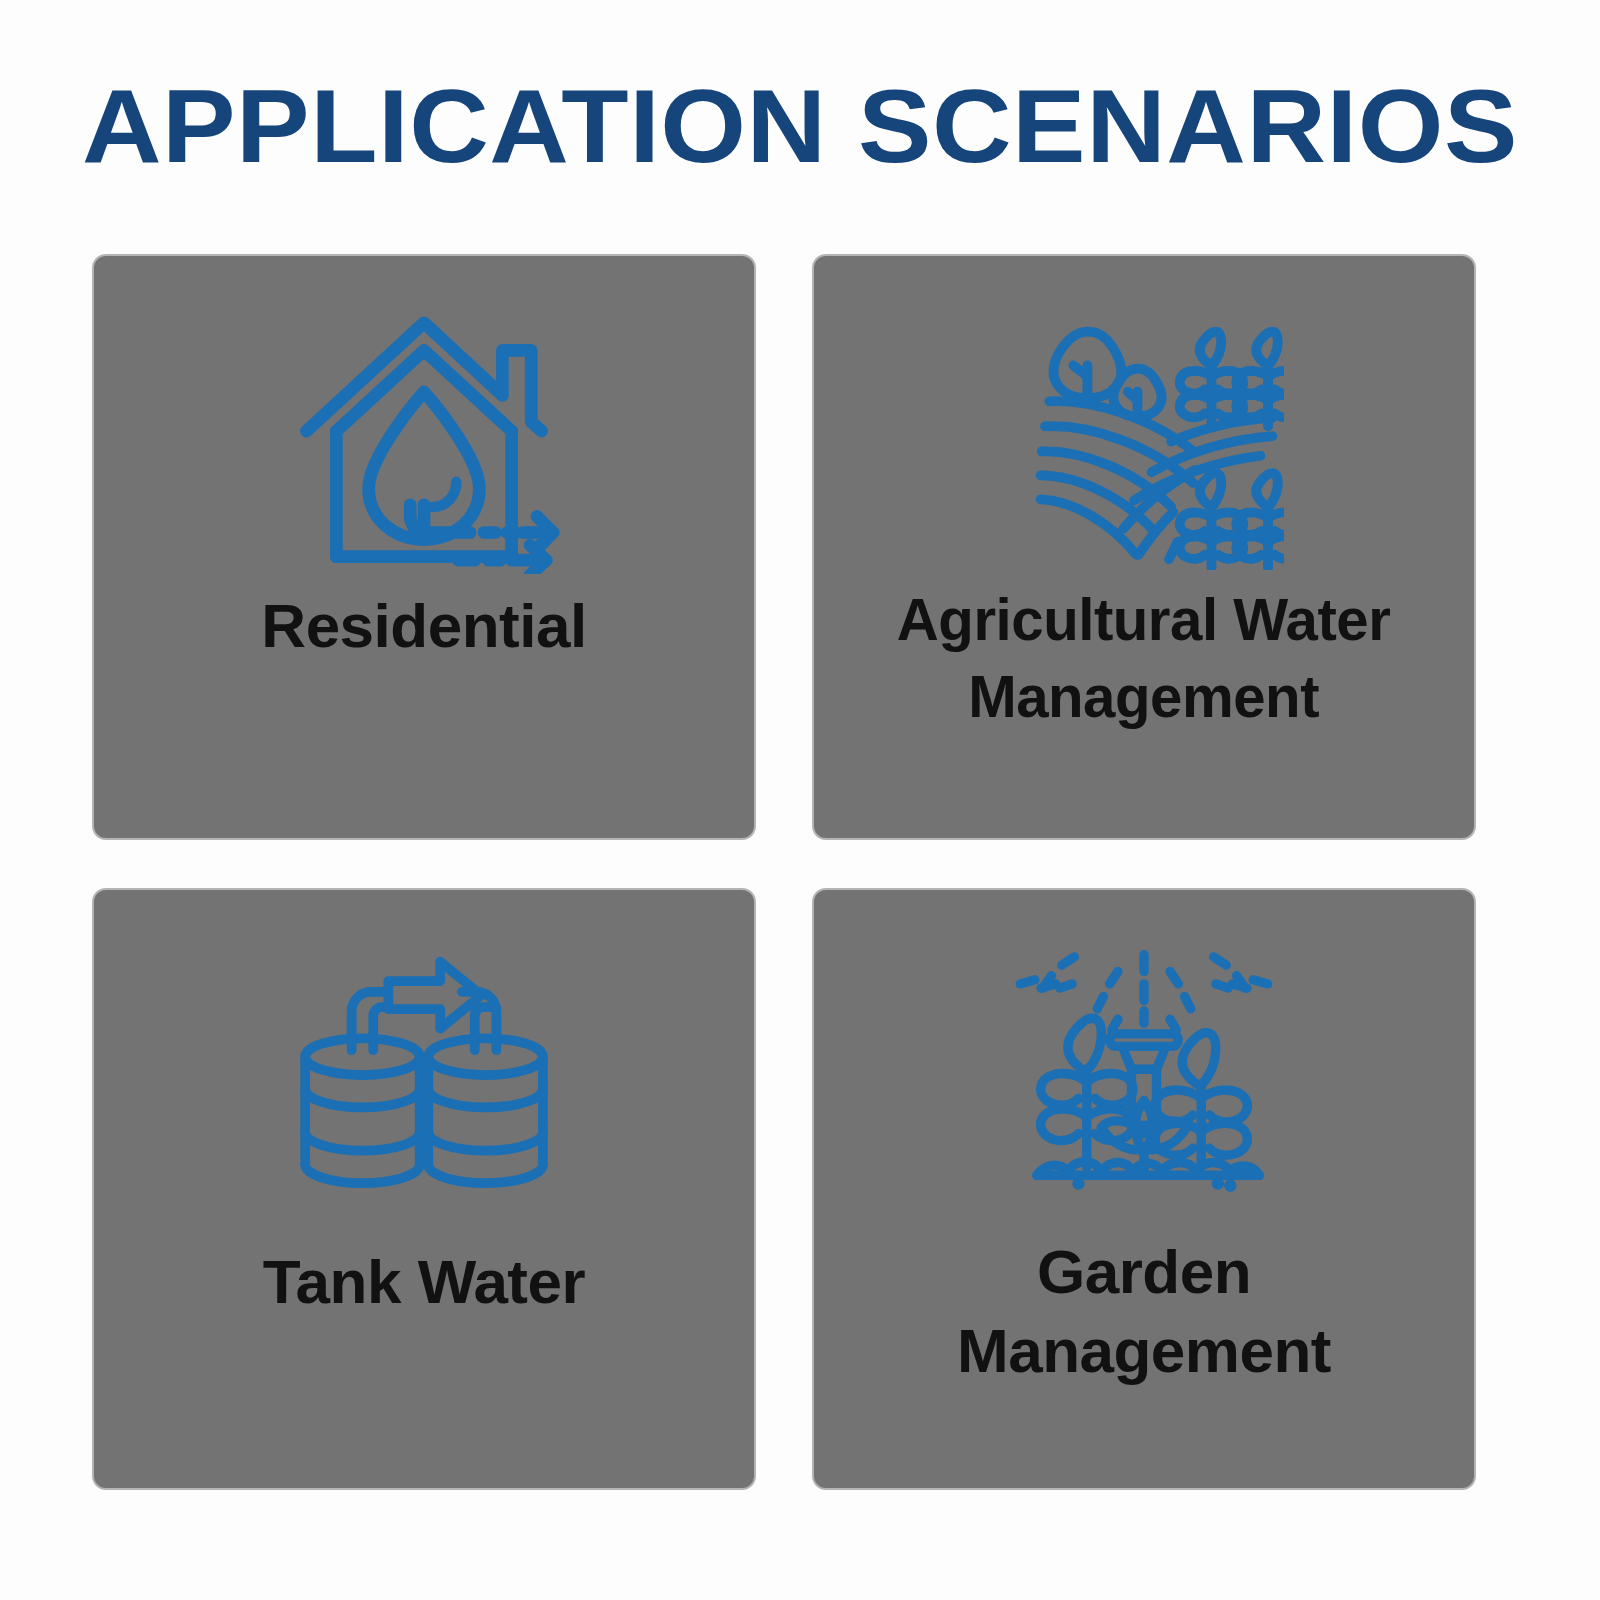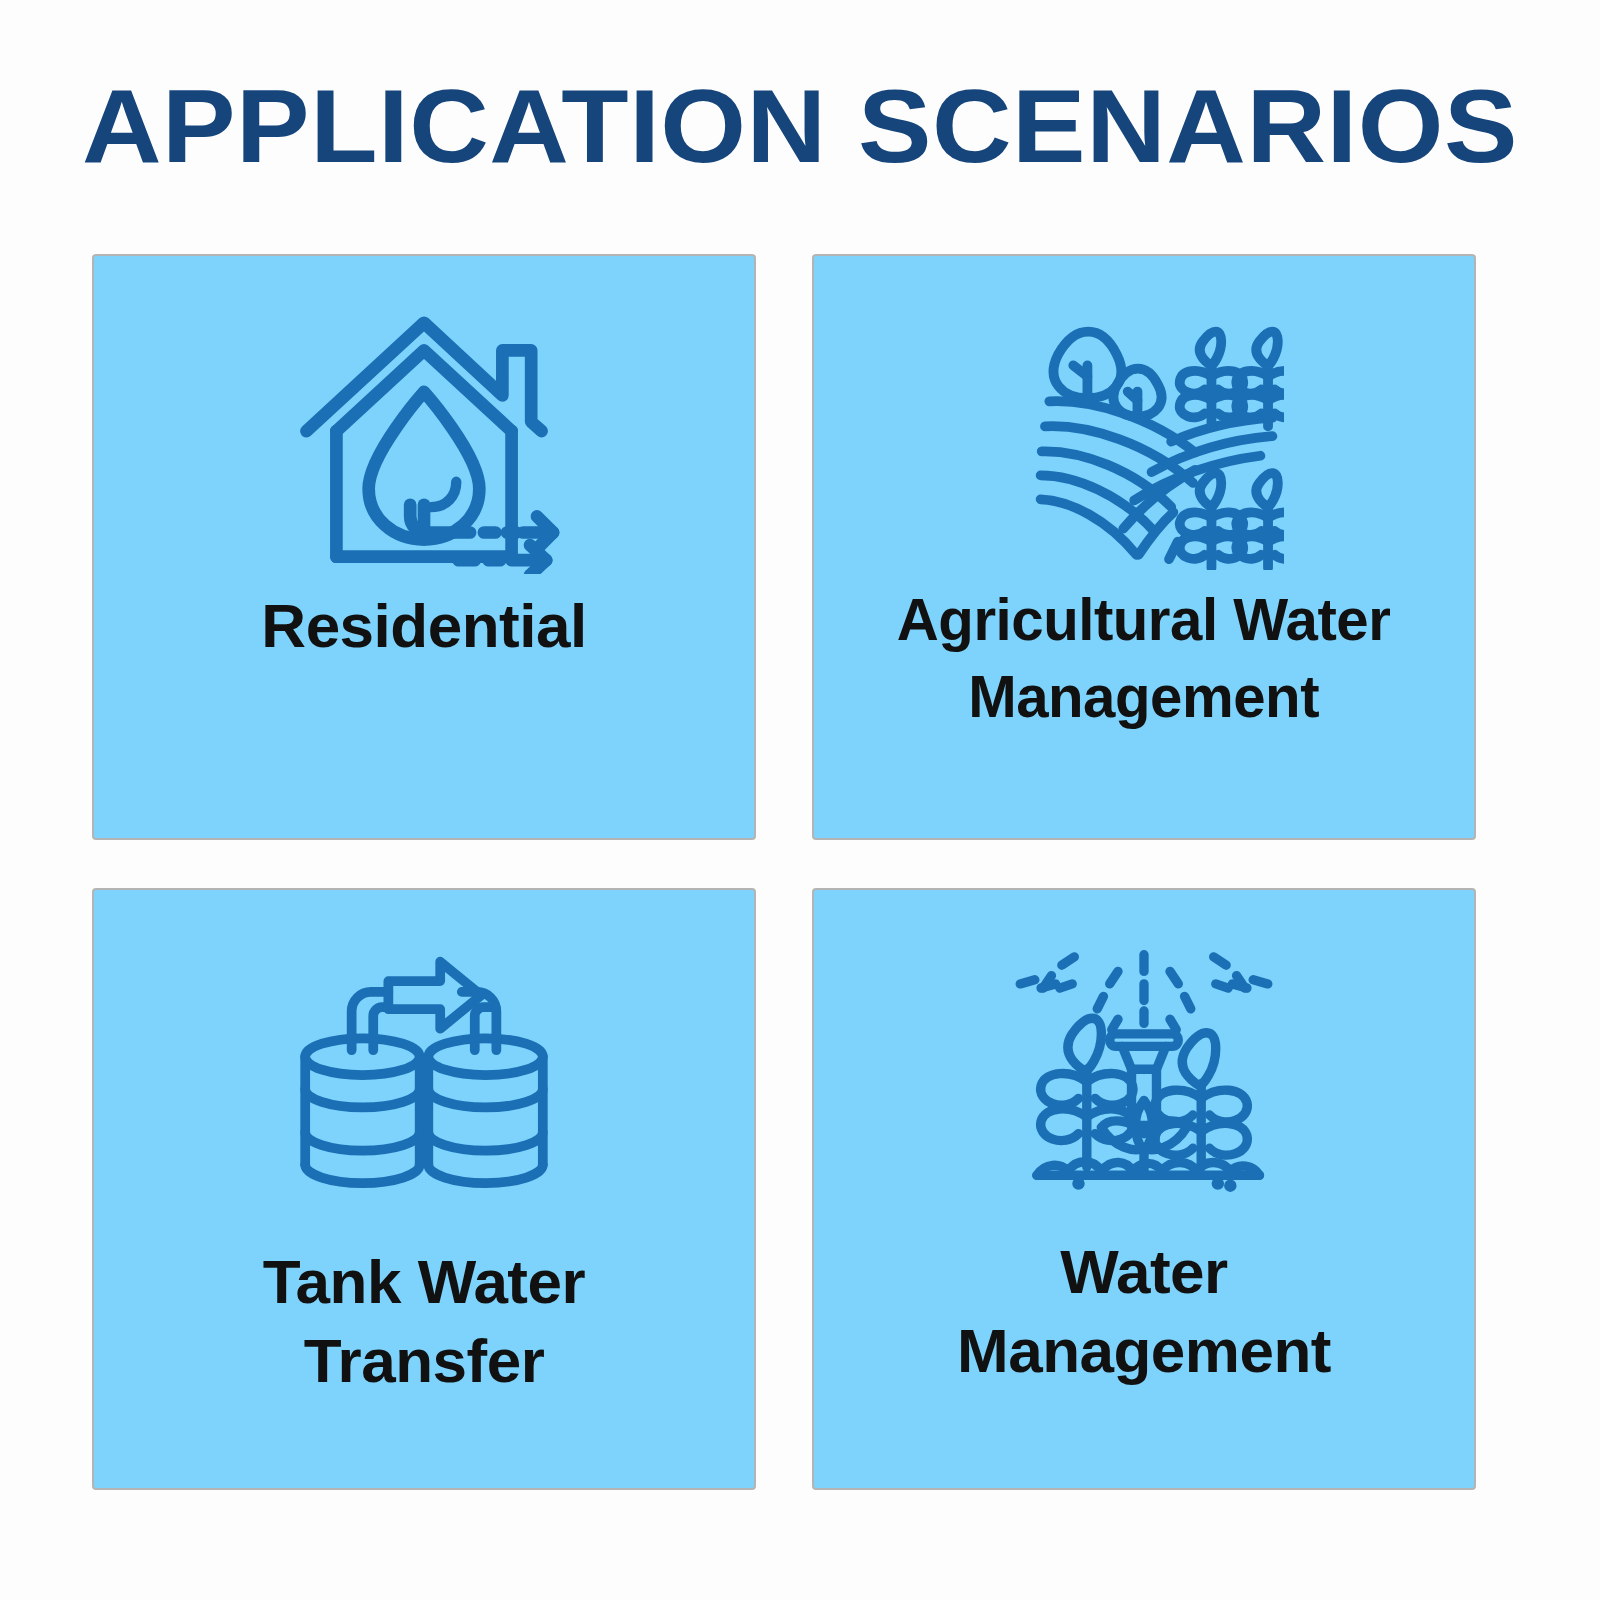--- a/index.html
+++ b/index.html
@@ -47,23 +47,23 @@
     width: 1416px;
     height: 1258px;
     display: grid;
     grid-template-columns: 664px 664px;
     grid-template-rows: 586px 602px;
     column-gap: 56px;
     row-gap: 48px;
   }
   .card {
     position: relative;
-    background: #7dd3fc;
+    background: #737373;
     border: 2px solid #b4b4b4;
-    border-radius: 4px;
+    border-radius: 14px;
     box-sizing: border-box;
     display: flex;
     flex-direction: column;
     align-items: center;
     justify-content: flex-start;
   }
   .card-icon {
     margin-top: 46px;
     width: 280px;
     height: 272px;
@@ -244,21 +244,20 @@
           <path d="M78 98 L78 66 C78 62 82 58 86 58 L92 58"></path>
 
           <path d="M172 98 L172 66 C172 62 176 58 180 58 L188 58"></path>
           <path d="M192 98 L192 62 C192 52 184 44 174 44 L160 44"></path>
 
           <path d="M92 34 L140 34 L140 16 L178 47 L140 78 L140 60 L92 60 Z"></path>
         </svg>
       </div>
       <div class="card-label">
         <span>Tank Water</span><br>
-        <span>Transfer</span>
       </div>
     </div>
 
     <div class="card c4 row2">
       <div class="card-icon">
         <svg viewBox="0 0 250 250" fill="none" xmlns="http://www.w3.org/2000/svg" stroke="#1b6fb5" stroke-width="9" stroke-linecap="round" stroke-linejoin="round">
 
           <path d="M125 20 L125 36"></path>
           <path d="M125 48 L125 64"></path>
           <path d="M125 74 L125 86"></path>
@@ -311,19 +310,19 @@
           <path d="M22 232 C30 220 44 220 52 228 C60 216 76 216 84 228 C94 216 108 218 114 228
                    C122 218 136 218 142 228 C152 216 168 218 176 228 C184 216 200 218 208 228
                    C216 220 230 222 236 232"></path>
           <path d="M22 232 L236 232"></path>
           <circle cx="62" cy="240" r="3" stroke-width="6"></circle>
           <circle cx="196" cy="240" r="3" stroke-width="6"></circle>
           <circle cx="208" cy="242" r="3" stroke-width="6"></circle>
         </svg>
       </div>
       <div class="card-label">
-        <span>Water</span><br>
+        <span>Garden</span><br>
         <span>Management</span>
       </div>
     </div>
 
   </div>
 </div>
 
 </body></html>

